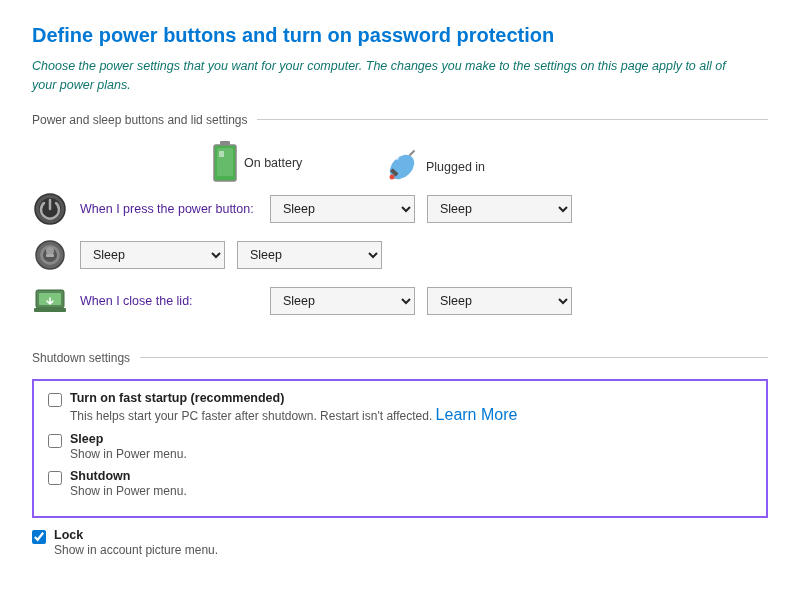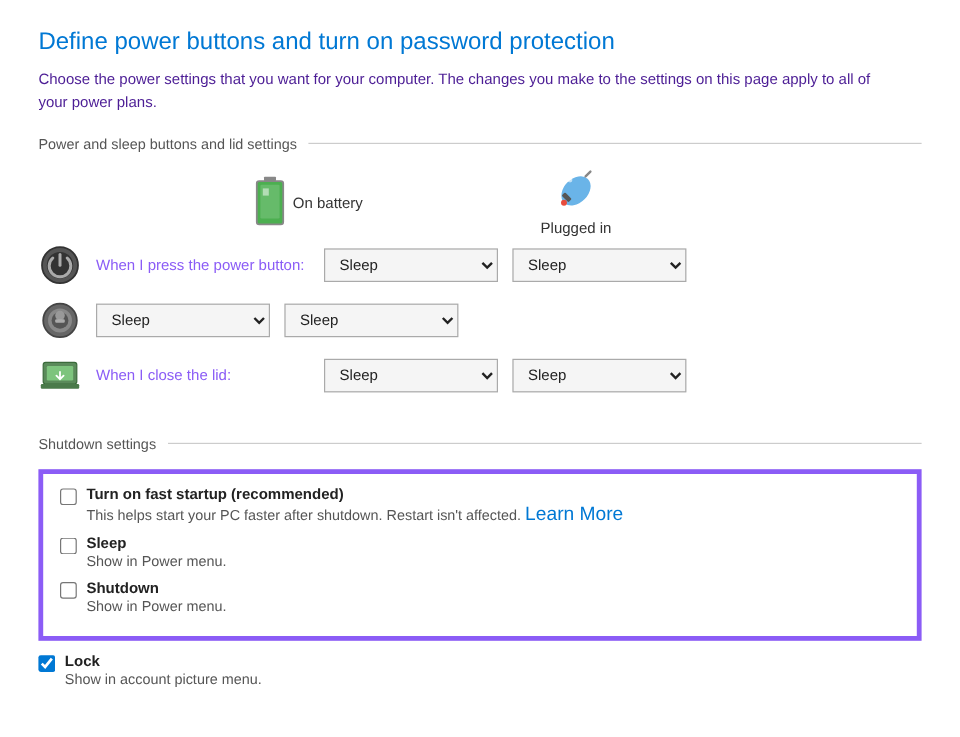--- a/index.html
+++ b/index.html
@@ -7,53 +7,54 @@
       font-family: 'Segoe UI', Tahoma, Geneva, Verdana, sans-serif;
       background: #fff;
       color: #222;
       font-size: 13px;
       padding: 24px 32px;
       width: 800px;
       min-height: 614px;
     }
     h1.page-title {
       font-size: 20px;
-      font-weight: 400;
+      font-weight: 700;
       color: #0078d4;
       margin-bottom: 10px;
     }
     .description {
-      color: #4c1d95;
+      color: #0f766e;
       font-size: 12.5px;
       line-height: 1.5;
       margin-bottom: 18px;
       max-width: 700px;
+      font-style: italic;
     }
     .section-divider {
       display: flex;
       align-items: center;
       margin-bottom: 14px;
     }
     .section-label {
       font-size: 12px;
       color: #555;
       white-space: nowrap;
       margin-right: 10px;
     }
     .divider-line {
       flex: 1;
       height: 1px;
       background: #ccc;
     }
     .columns-header {
       display: flex;
-      align-items: center;
+      align-items: flex-end;
       margin-left: 180px;
       margin-bottom: 6px;
-      gap: 16px;
+      gap: 0;
     }
     .col-header {
       width: 160px;
       display: flex;
       align-items: center;
       gap: 6px;
       font-size: 12.5px;
       color: #333;
     }
     .settings-rows {
@@ -70,21 +71,21 @@
       height: 36px;
       margin-right: 12px;
       display: flex;
       align-items: center;
       justify-content: center;
       flex-shrink: 0;
     }
     .row-label {
       width: 190px;
       font-size: 12.5px;
-      color: #8b5cf6;
+      color: #4c1d95;
       flex-shrink: 0;
     }
     .dropdown-wrapper {
       width: 145px;
       margin-right: 12px;
     }
     select.dropdown {
       width: 100%;
       padding: 4px 8px;
       border: 1px solid #aaa;
@@ -92,21 +93,21 @@
       font-size: 12.5px;
       color: #222;
       appearance: auto;
       height: 28px;
       cursor: pointer;
     }
     .shutdown-section {
       margin-top: 32px;
     }
     .shutdown-box {
-      border: 4px solid #8b5cf6;
+      border: 2px solid #8b5cf6;
       padding: 10px 14px;
       margin-top: 10px;
       margin-bottom: 10px;
     }
     .checkbox-row {
       display: flex;
       align-items: flex-start;
       margin-bottom: 8px;
     }
     .checkbox-row input[type="checkbox"] {
@@ -169,21 +170,21 @@
   <div class="col-header">
 
     <svg class="battery-svg" viewBox="0 0 26 44" xmlns="http://www.w3.org/2000/svg">
       <rect x="8" y="0" width="10" height="4" rx="1" fill="#888"></rect>
       <rect x="2" y="4" width="22" height="36" rx="2" fill="#4caf50" stroke="#888" stroke-width="1.5"></rect>
       <rect x="5" y="7" width="16" height="28" rx="1" fill="#66bb6a"></rect>
       <rect x="7" y="10" width="5" height="6" fill="#fff" opacity="0.5"></rect>
     </svg>
     <span>On battery</span>
   </div>
-  <div class="col-header" style="margin-left:12px;flex-direction:column;">
+  <div class="col-header" style="margin-left:12px;">
 
     <svg class="plug-svg" viewBox="0 0 36 36" xmlns="http://www.w3.org/2000/svg">
 
       <ellipse cx="18" cy="18" rx="14" ry="10" fill="#6ab4e8" transform="rotate(-45 18 18)"></ellipse>
       <rect x="6" y="22" width="4" height="8" rx="1" fill="#555" transform="rotate(-45 6 22)"></rect>
       <circle cx="13" cy="9" r="2" fill="#fff" opacity="0.6"></circle>
       <path d="M26 6 L30 2" stroke="#888" stroke-width="2" stroke-linecap="round"></path>
       <circle cx="8" cy="28" r="2.5" fill="#e74c3c"></circle>
     </svg>
     <span>Plugged in</span>

